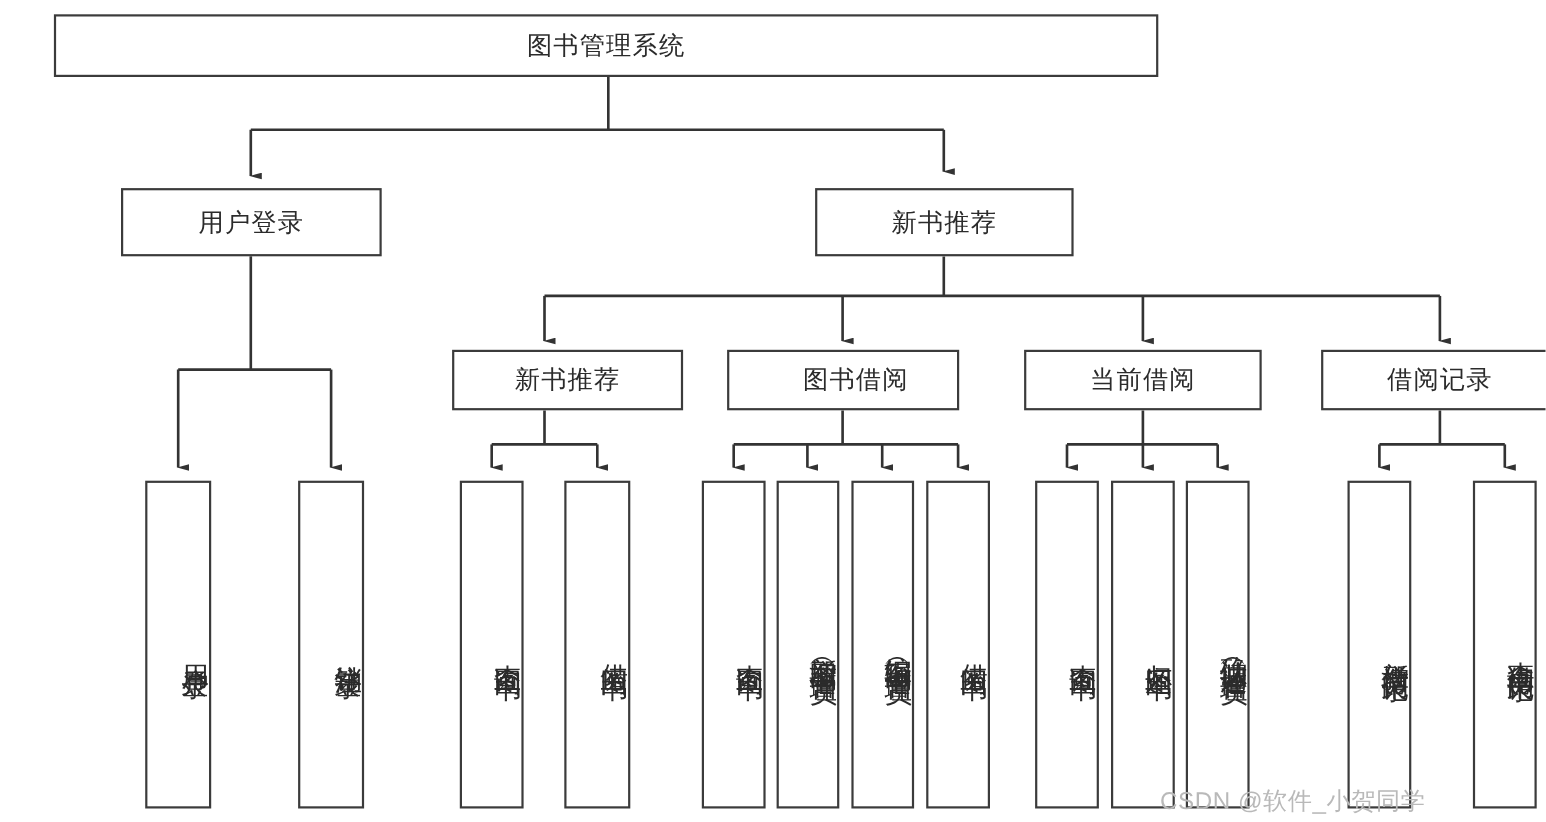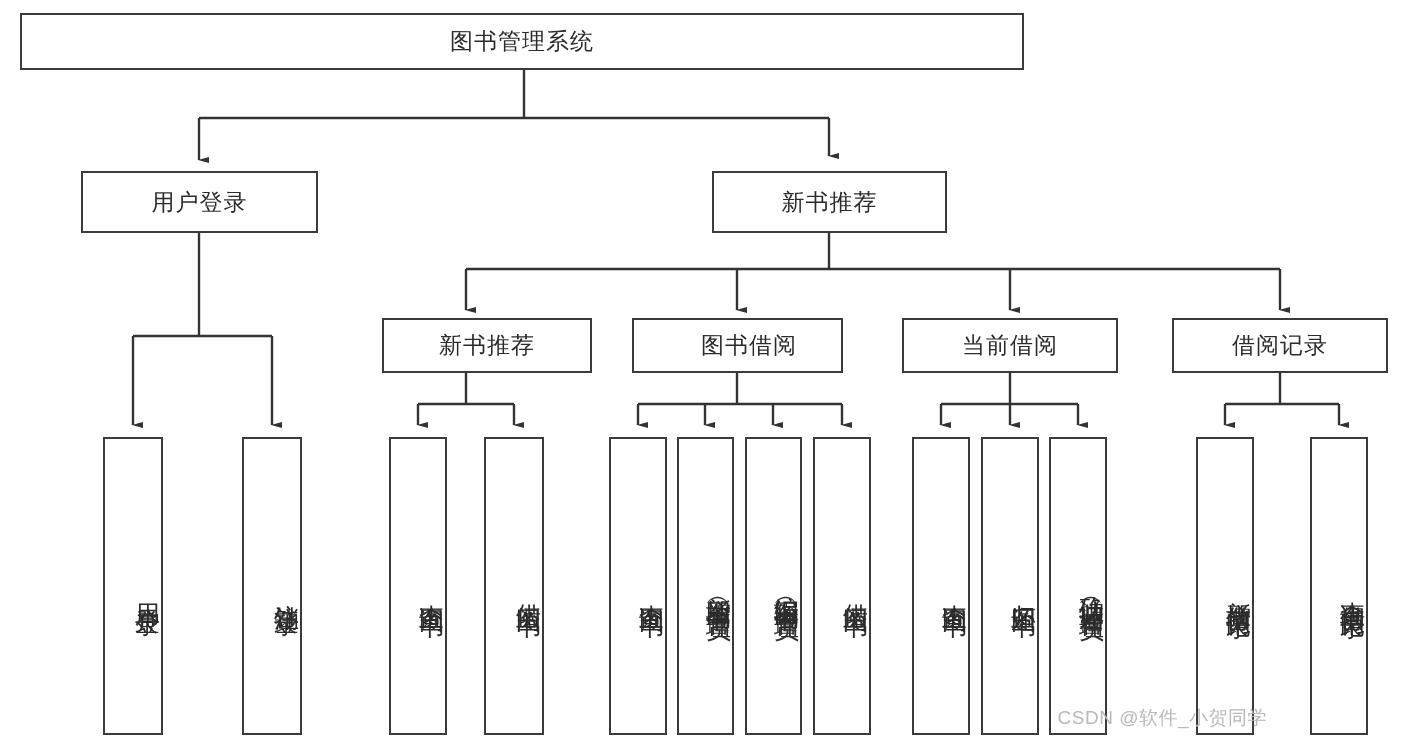--- a/index.html
+++ b/index.html
@@ -2,21 +2,21 @@
 <html><head>
 <meta charset="utf-8">
 <style>
   html,body{margin:0;padding:0;}
   body{
     width:1405px;height:747px;
     background:#ffffff;
     font-family:"Liberation Sans","DejaVu Sans",sans-serif;
     overflow:hidden;
   }
-  #canvas{position:relative;width:1277px;height:747px;}
+  #canvas{position:relative;width:1277px;height:747px;margin-left:29px;}
   svg#edges{position:absolute;left:0;top:0;width:1405px;height:747px;}
 
   .node{
     position:absolute;
     box-sizing:border-box;
     background:#ffffff;
     border:2px solid #3b3b3b;
     display:flex;
     align-items:center;
     justify-content:center;
@@ -35,22 +35,22 @@
     align-items:flex-start;
     justify-content:center;
   }
   .node.vert span{
     writing-mode:vertical-rl;
     text-orientation:upright;
     line-height:1.05;
   }
   #watermark{
     position:absolute;
-    right:10px;bottom:16px;
-    font-size:19px;
+    right:10px;bottom:4px;
+    font-size:22px;
     color:#b9b9b9;
     letter-spacing:0.5px;
     white-space:nowrap;
   }
 </style>
 </head>
 <body>
 
 <div id="canvas">
 

